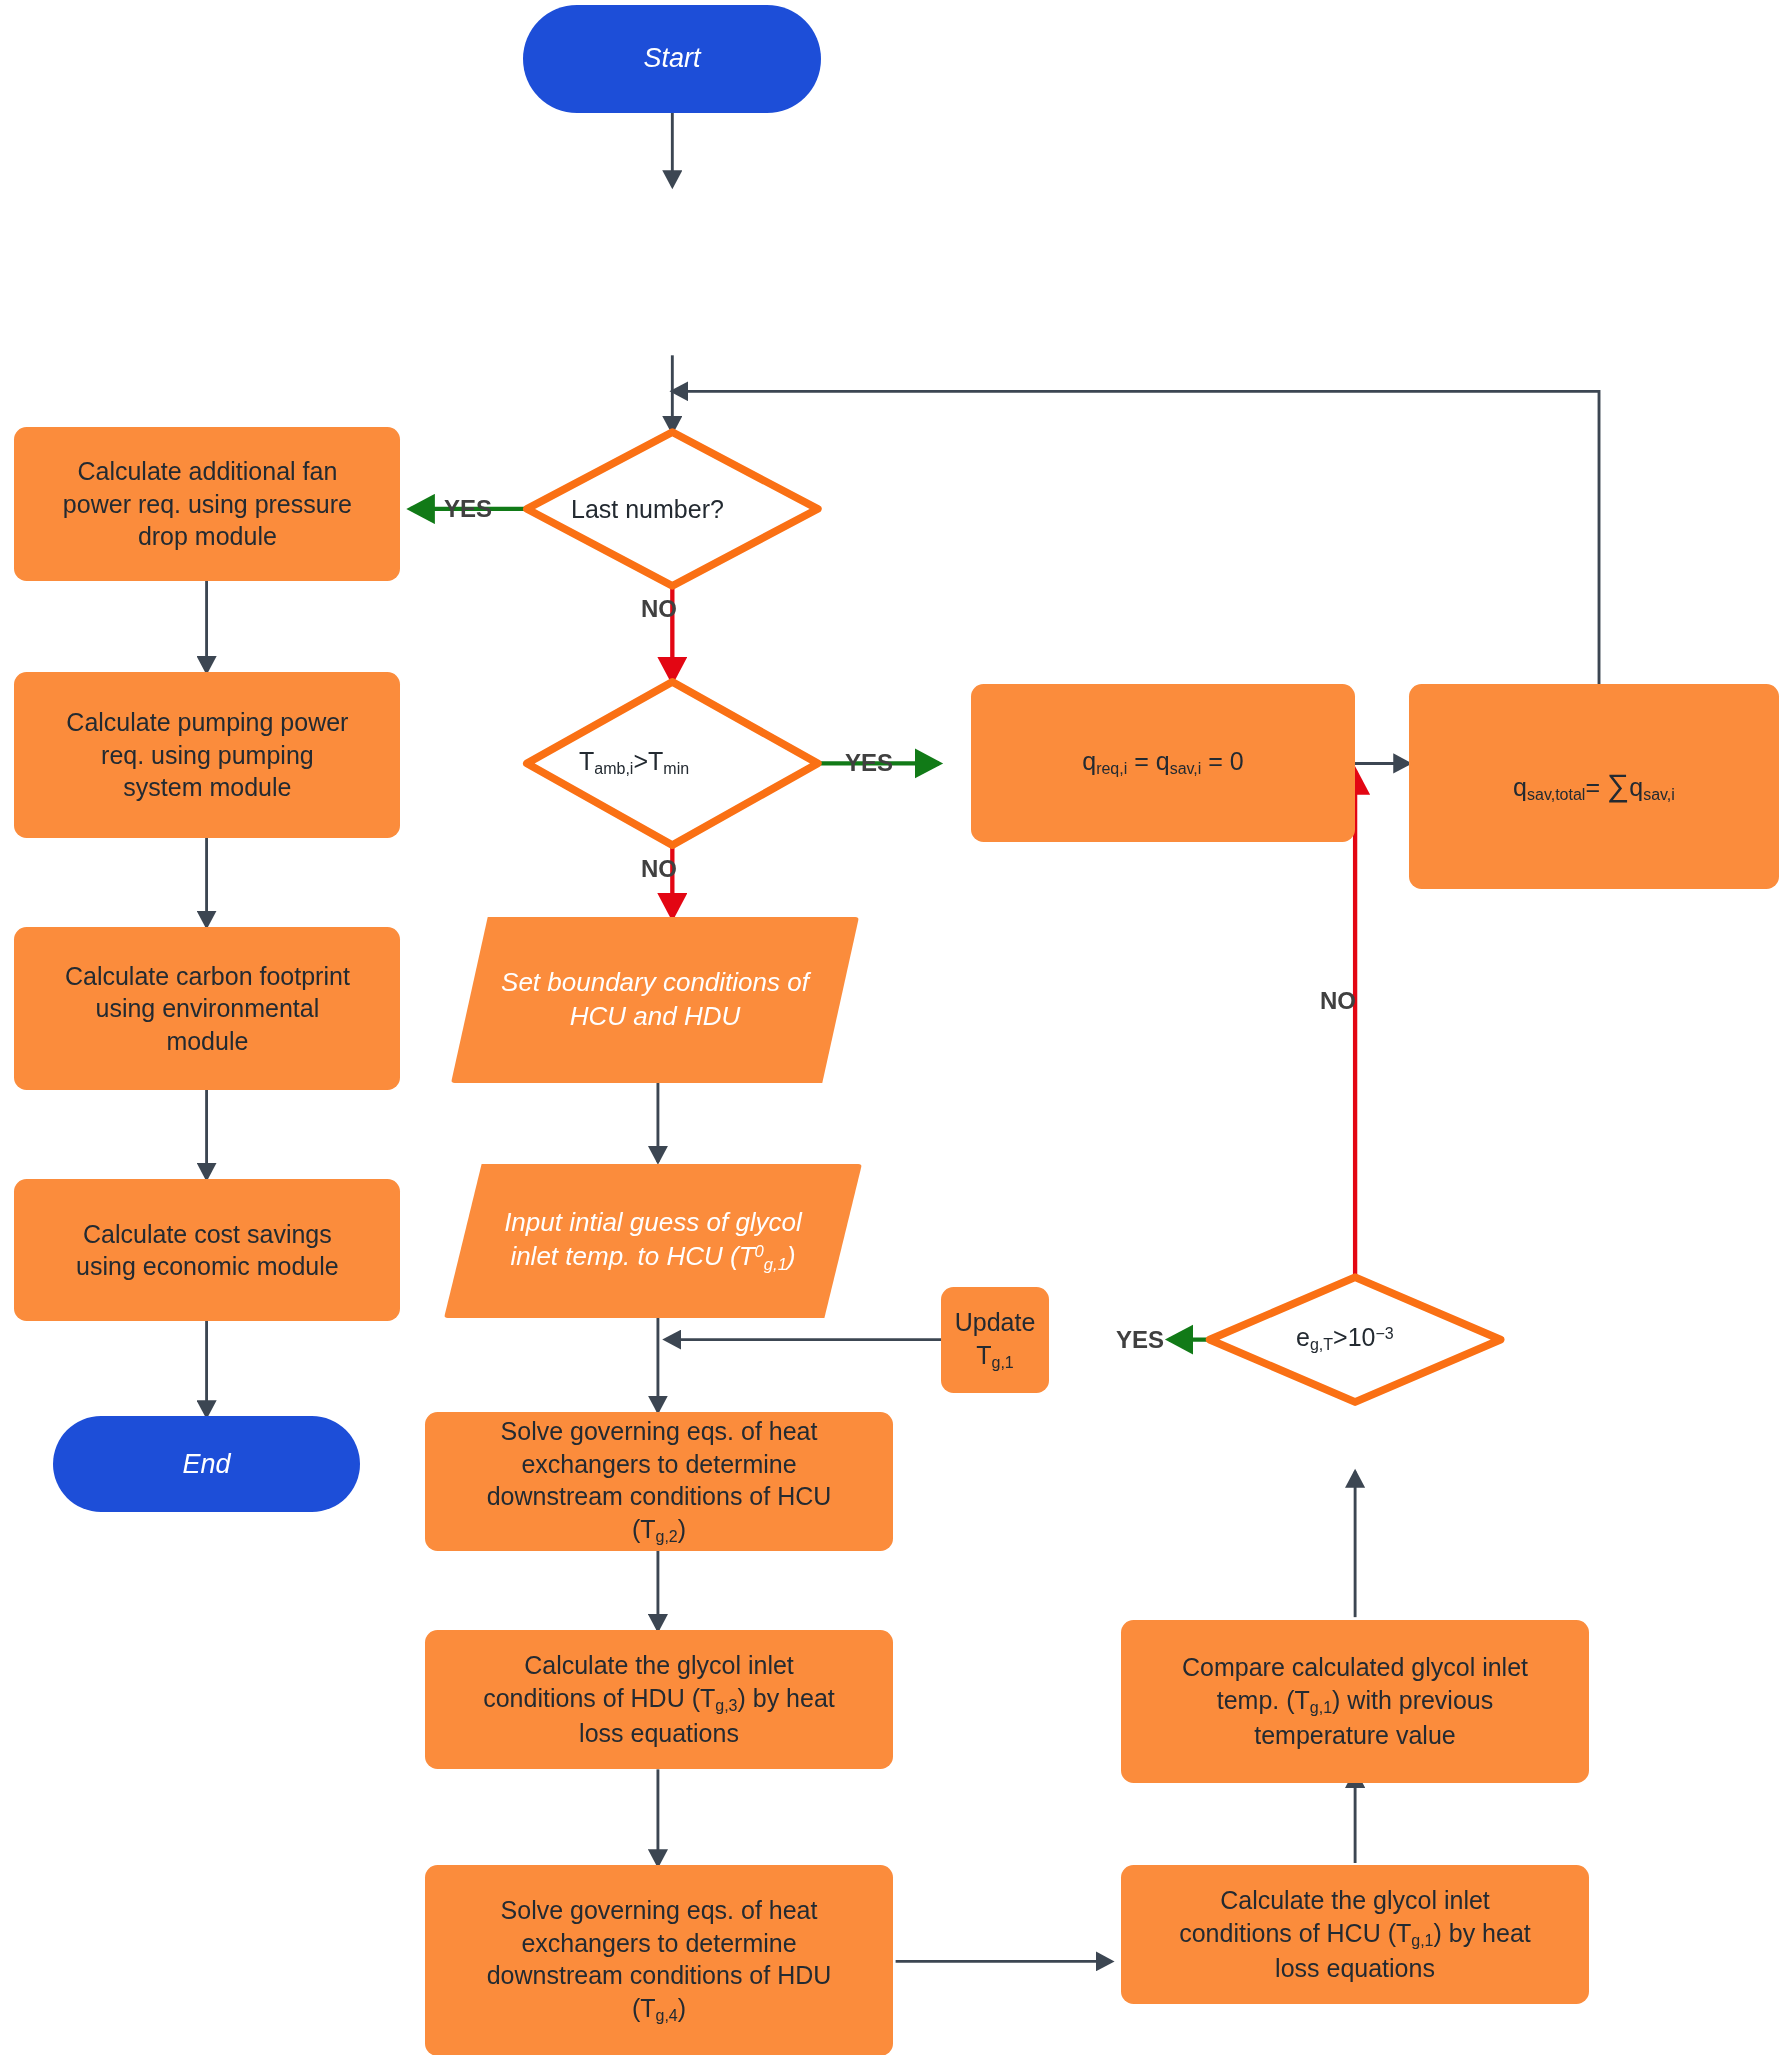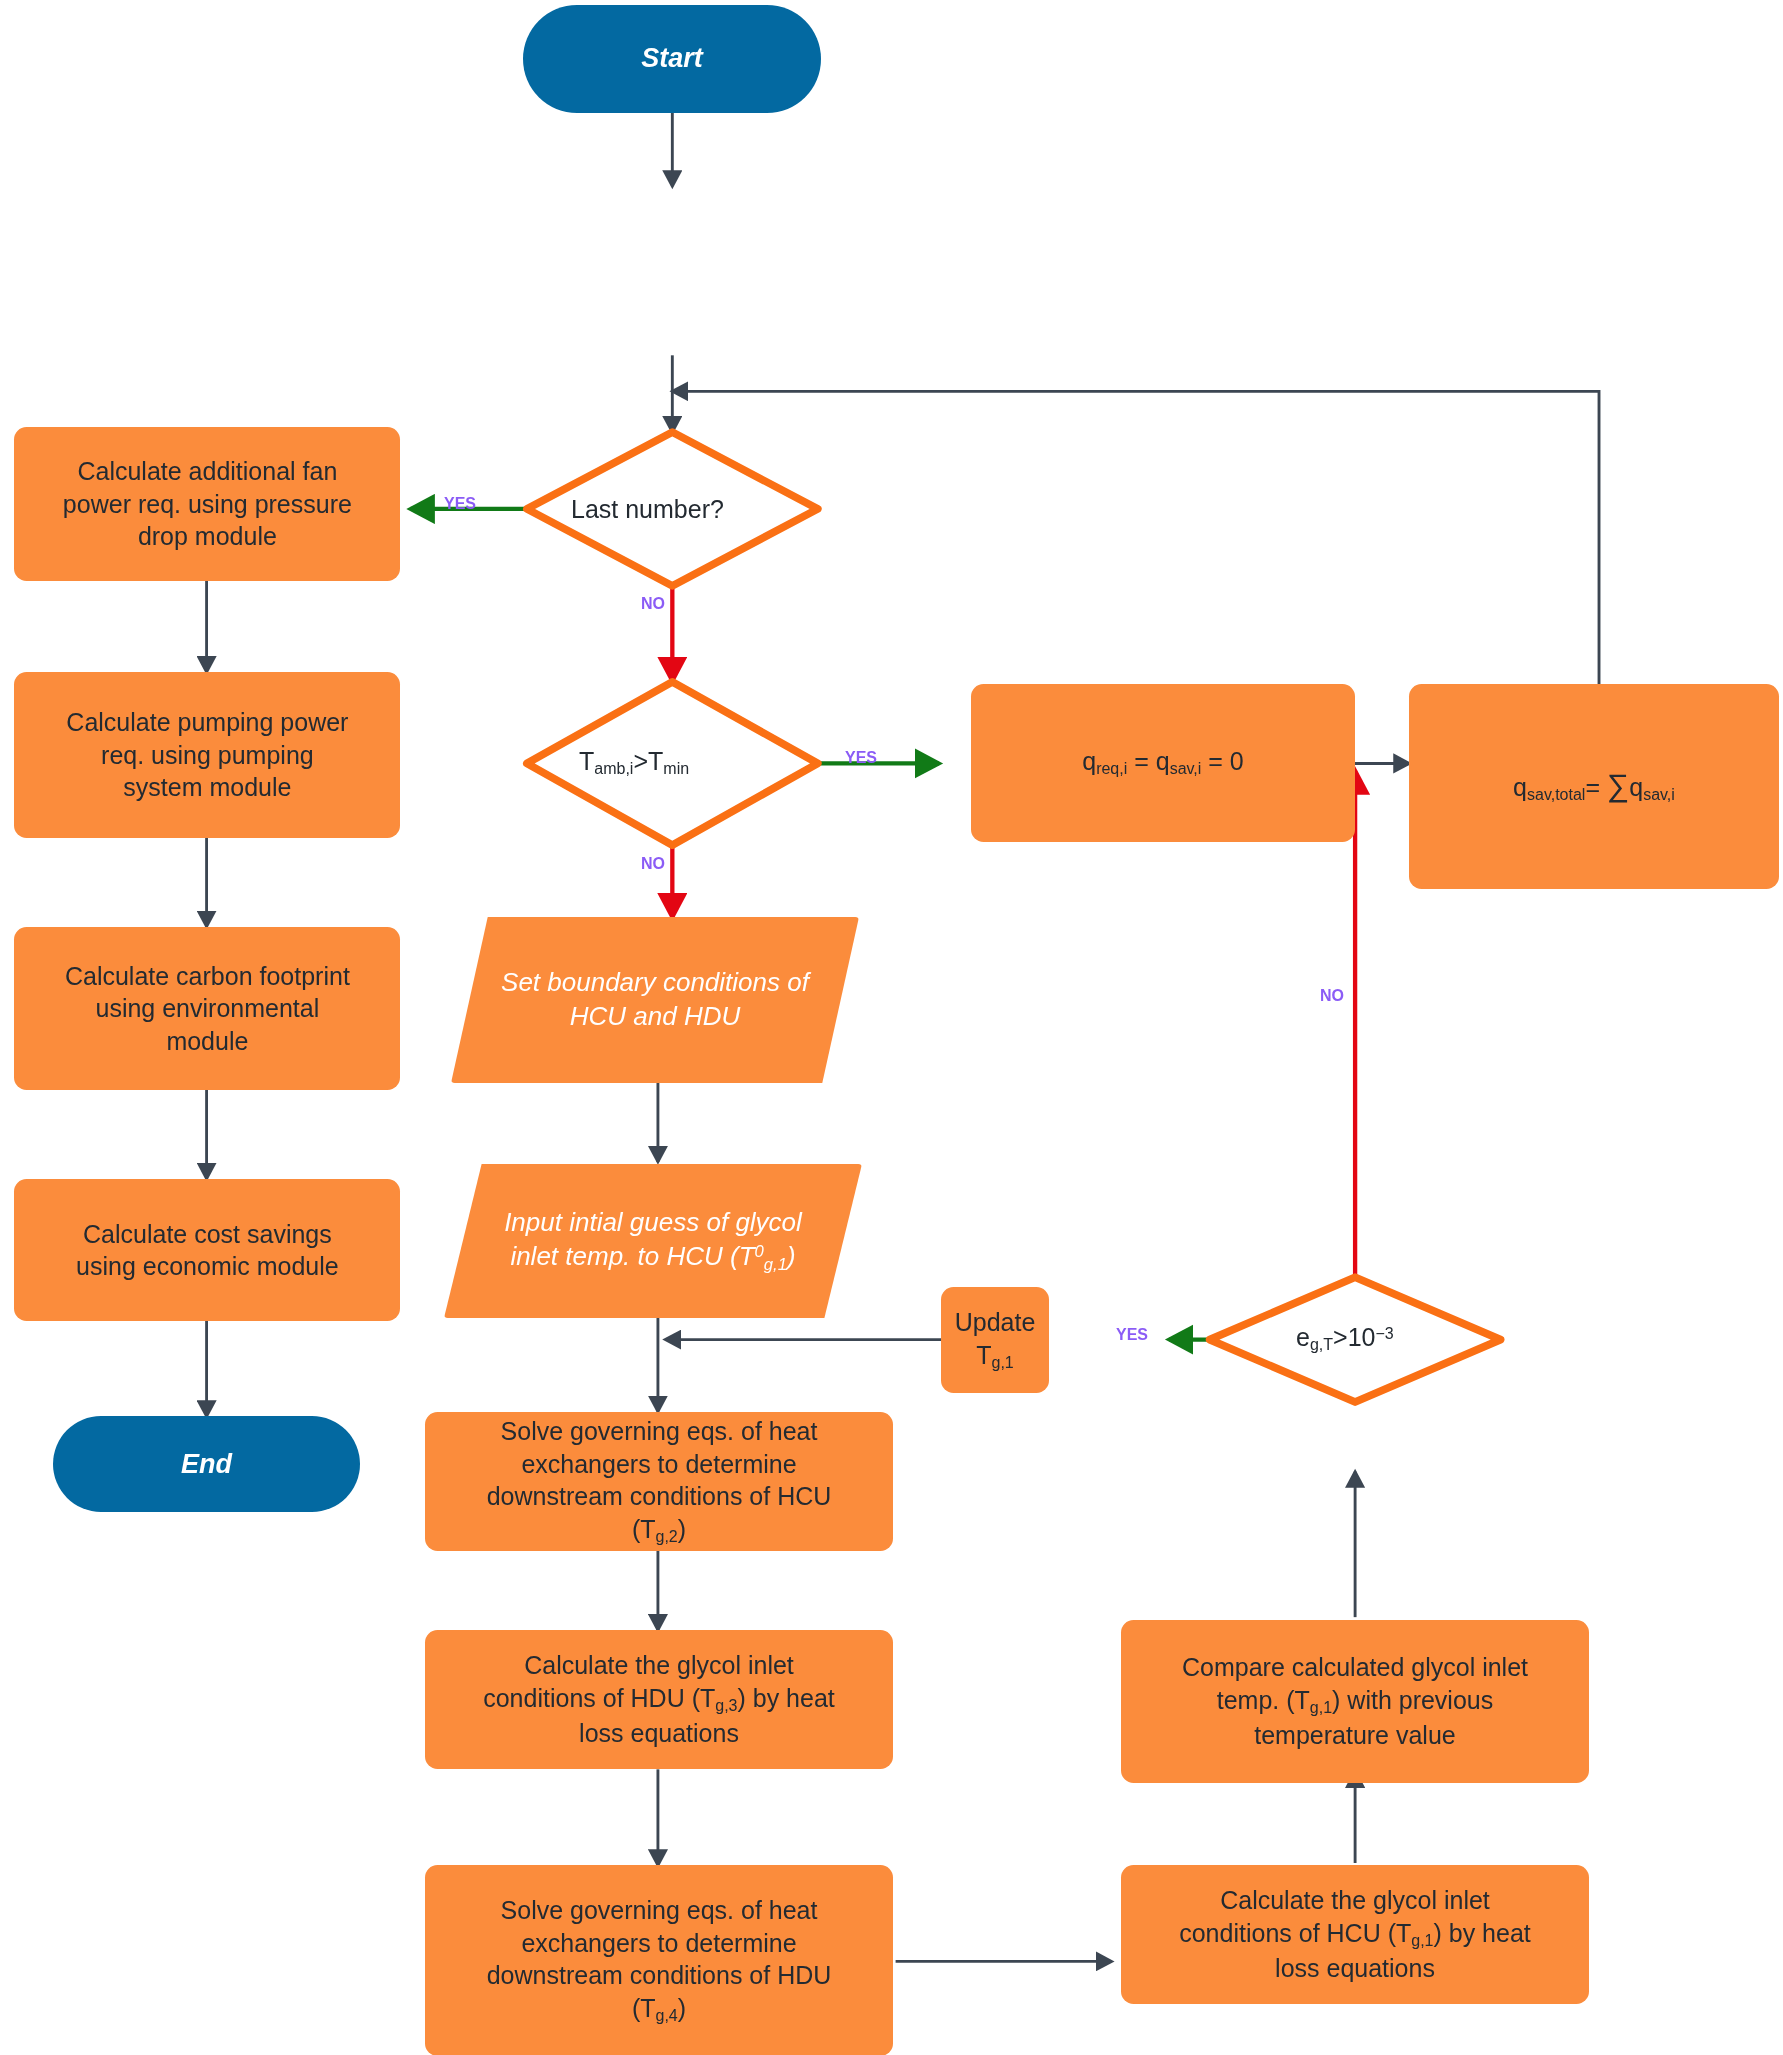--- a/index.html
+++ b/index.html
@@ -2,28 +2,28 @@
 <html style="font-size:7.7px"><head>
 <meta charset="utf-8">
 <style>
   html,body{margin:0;padding:0;background:#ffffff;}
   body{font-family:"Liberation Sans","DejaVu Sans",sans-serif;}
   #stage{position:relative;width:1784px;height:2056px;background:#fff;overflow:hidden;}
   svg#wires{position:absolute;left:0;top:0;width:1784px;height:2056px;pointer-events:none;}
 
   .node{position:absolute;box-sizing:border-box;display:flex;align-items:center;justify-content:center;text-align:center;}
   .proc{background:#FB8C3C;border-radius:12.5px;color:#232A31;font-size:25px;line-height:1.30;padding:4.8px 12.5px;}
-  .term{background:#0369a1;border-radius:480px;color:#ffffff;font-style:italic;font-size:27px;font-weight:bold;}
+  .term{background:#1d4ed8;border-radius:480px;color:#ffffff;font-style:italic;font-size:27px;}
   .para{color:#ffffff;font-style:italic;font-size:26px;line-height:1.30;padding:4.8px 34px;}
   .para .pbg{position:absolute;left:0;top:0;width:100%;height:100%;background:#FB8C3C;
      clip-path:polygon(9% 0%,100% 0%,91% 100%,0% 100%);border-radius:3.8px;z-index:0;}
   .para .ptx{position:relative;z-index:1;}
 
   .eqlbl{position:absolute;color:#232A31;font-size:25px;white-space:nowrap;z-index:4;}
-  .flag{position:absolute;font-weight:bold;font-size:16px;color:#8b5cf6;z-index:6;white-space:nowrap;}
+  .flag{position:absolute;font-weight:bold;font-size:24px;color:#404040;z-index:6;white-space:nowrap;}
 
   sub{font-size:0.64em;vertical-align:-0.28em;}
   sup{font-size:0.64em;vertical-align:0.46em;}
 </style>
 </head>
 <body>
 
 <div id="stage">
 
   <svg id="wires" viewBox="0 0 3715 4282">

